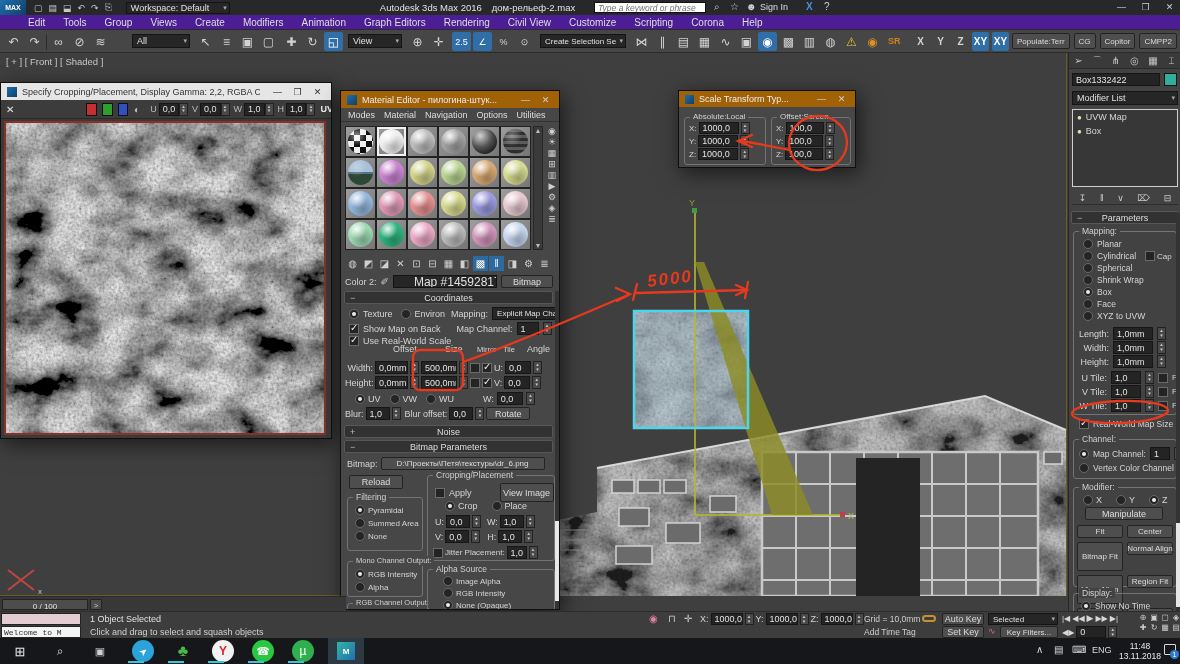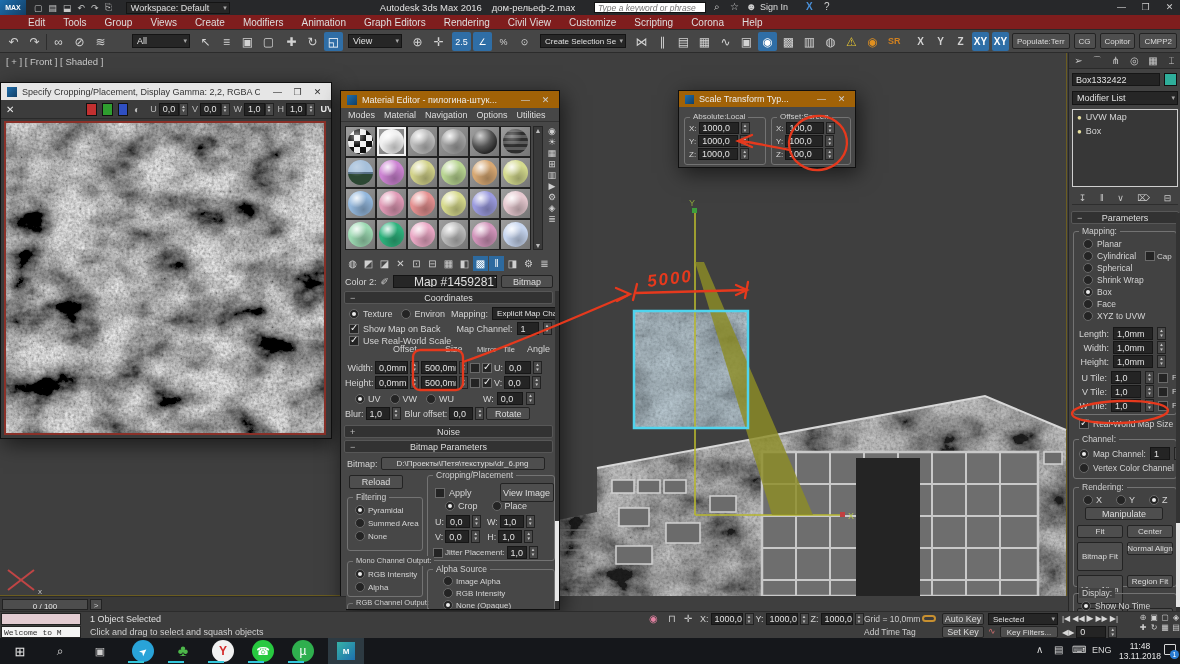--- a/index.html
+++ b/index.html
@@ -112,21 +112,21 @@
     <span class="a" style="left:730px;top:1px;color:#cfcfcf;font-size:10px;">☆</span>
     <span class="a" style="left:746px;top:1px;color:#cfcfcf;font-size:10px;">☻</span>
     <span class="a" style="left:760px;top:2px;color:#dedede;font-size:9px;">Sign In</span>
     <span class="a" style="left:806px;top:1px;color:#4a90d8;font-weight:bold;font-size:10px;">X</span>
     <span class="a" style="left:824px;top:1px;color:#cfcfcf;font-size:10px;">?</span>
     <span class="a wbtn" style="left:1114px;top:2px;">—</span>
     <span class="a wbtn" style="left:1138px;top:2px;">❒</span>
     <span class="a wbtn" style="left:1162px;top:2px;">✕</span>
   </div>
 
-  <div class="a f" style="left:0;top:15px;width:1180px;height:15px;background:#7f1d1d;border-bottom:1px solid #2a2a2a;padding-left:26px;gap:14px;">
+  <div class="a f" style="left:0;top:15px;width:1180px;height:15px;background:#4c1d95;border-bottom:1px solid #2a2a2a;padding-left:26px;gap:14px;">
 
   <span class="menu-item">Edit</span>
       <span class="menu-item">Tools</span>
       <span class="menu-item">Group</span>
       <span class="menu-item">Views</span>
       <span class="menu-item">Create</span>
       <span class="menu-item">Modifiers</span>
       <span class="menu-item">Animation</span>
       <span class="menu-item">Graph Editors</span>
       <span class="menu-item">Rendering</span>
@@ -447,21 +447,21 @@
           <span>1</span>
         </span>
         <span class="ud"></span>
     </div>
     <div class="row" style="left:10px;top:410px;">
       <span class="rb"></span>
       <span class="lb" style="font-size:8.5px;">Vertex Color Channel</span>
     </div>
 
     <div class="grp" style="left:4px;top:434px;width:104px;height:100px;">
-      <span class="cap">Rendering:</span>
+      <span class="cap">Modifier:</span>
     </div>
     <div class="a f" style="left:14px;top:442px;gap:14px;">
 
         <span class="f" style="gap:3px;">
           <span class="rb"></span>
           <span class="lb">X</span>
         </span>
 
         <span class="f" style="gap:3px;">
           <span class="rb"></span>

